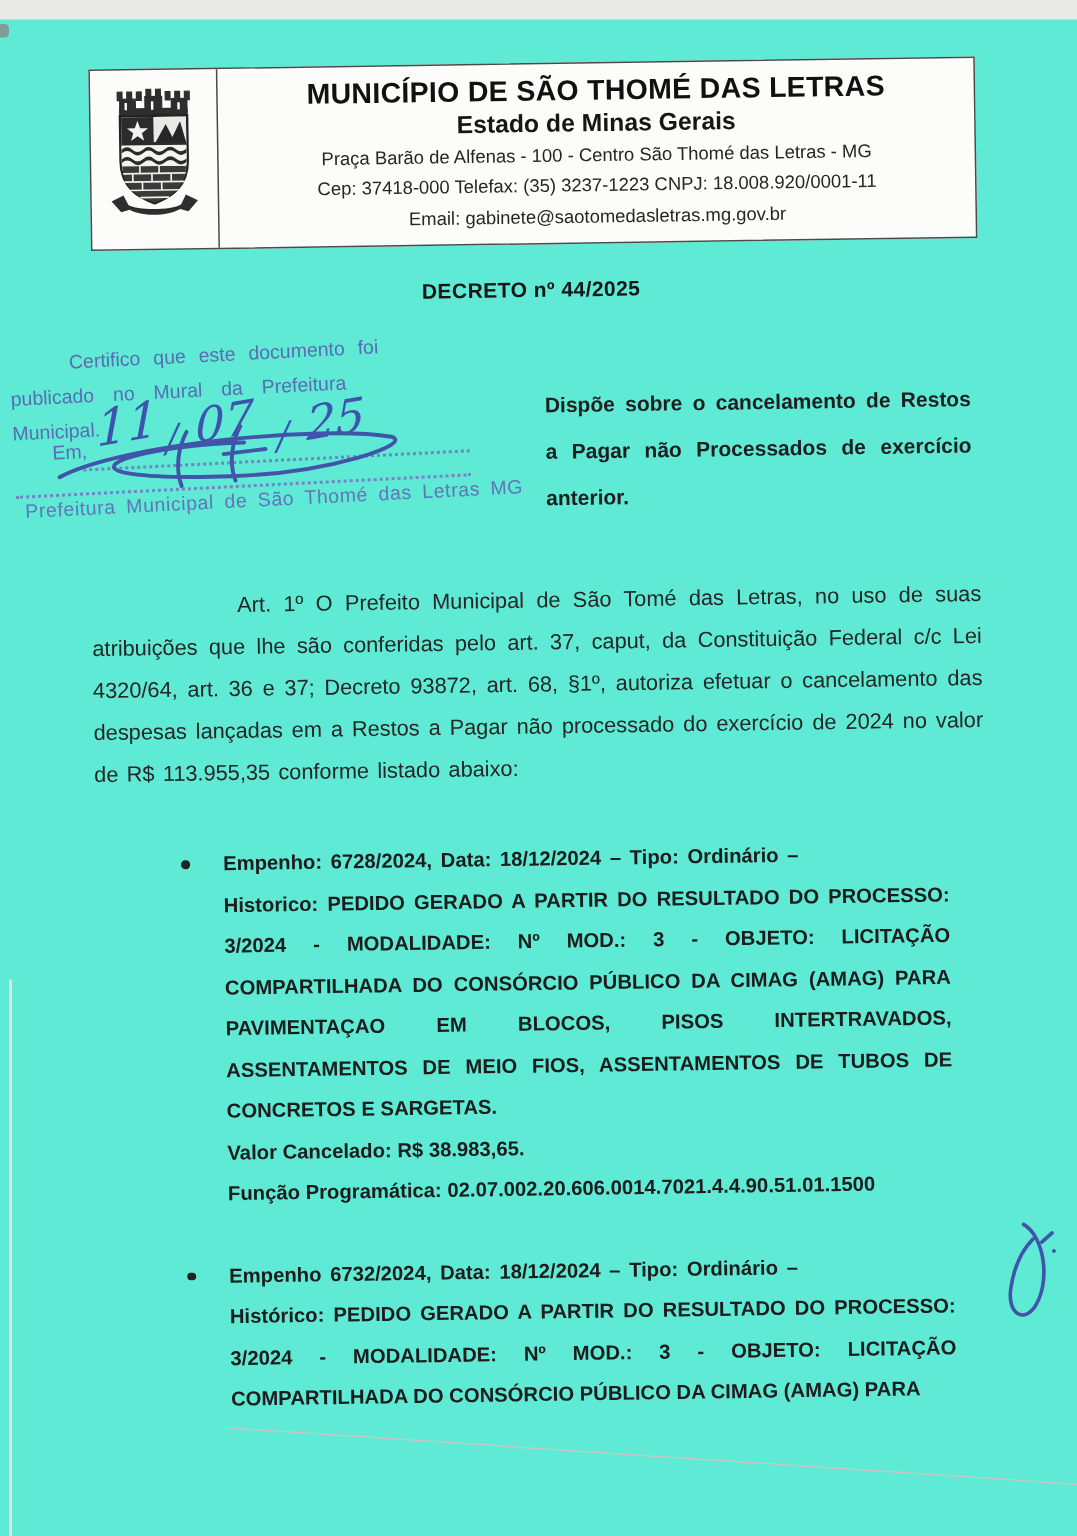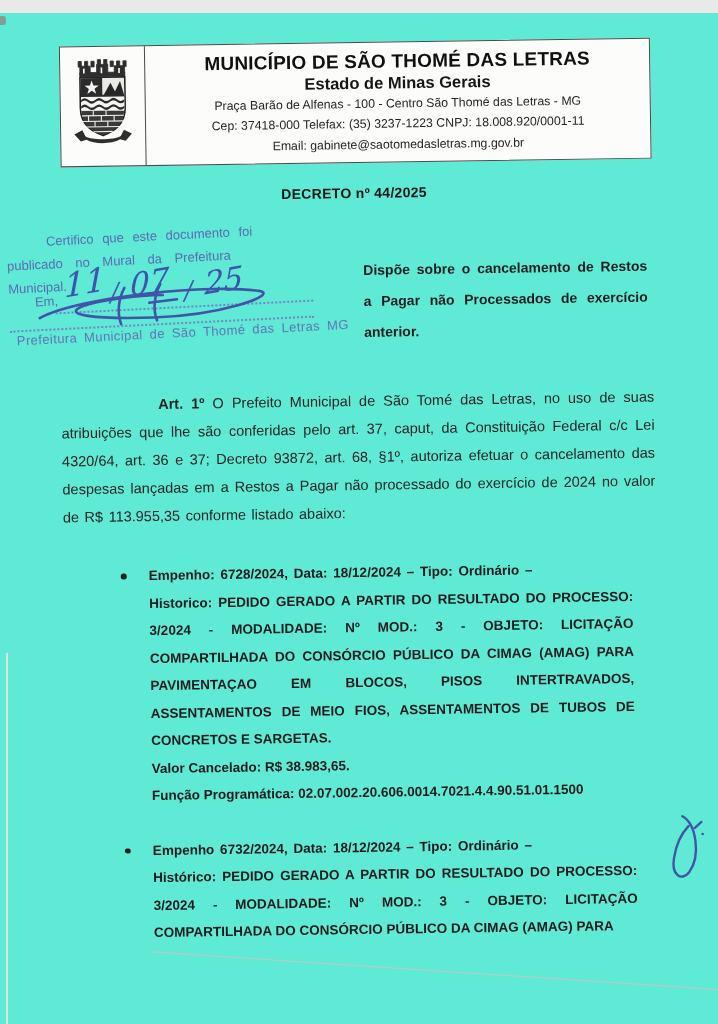--- a/index.html
+++ b/index.html
@@ -45,21 +45,21 @@
 
   
   .summary{position:absolute;left:367px;top:242px;width:284px;
     font-size:14px;font-weight:bold;line-height:31px;color:#1e1e1e;
     text-align:justify;text-align-last:left;word-spacing:2px;}
 
   
   .article{position:absolute;left:63px;top:359px;width:593px;
     font-size:14.5px;line-height:28px;color:#262626;text-align:justify;
     text-indent:97px;word-spacing:1.5px;}
-  .article .b{font-weight:bold;}
+  .article .b{font-weight:normal;}
 
   
   .items{position:absolute;left:148px;top:546px;width:484px;}
   .item{position:relative;font-size:13.5px;font-weight:bold;line-height:27.5px;color:#1c1c1c;}
   .item + .item{margin-top:27px;}
   .bullet-dot{position:absolute;left:-28px;top:11px;width:5.5px;height:5.5px;border-radius:50%;background:#222;}
   .item-header{white-space:nowrap;word-spacing:2px;}
   .item-body{text-align:justify;text-align-last:left;}
   .item-line{margin-top:0;}
 

